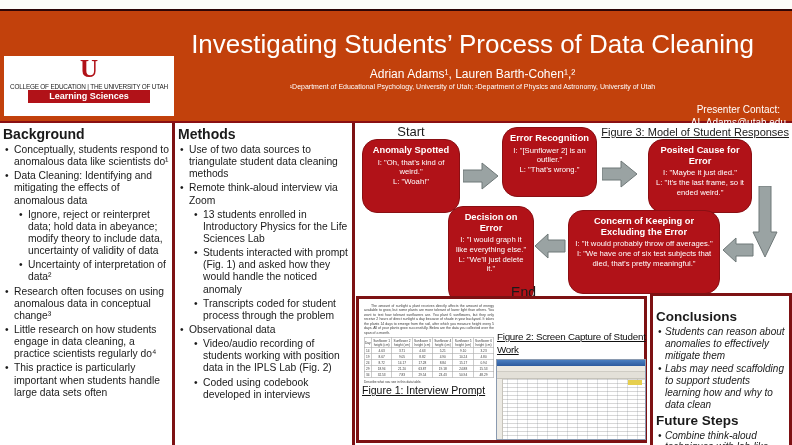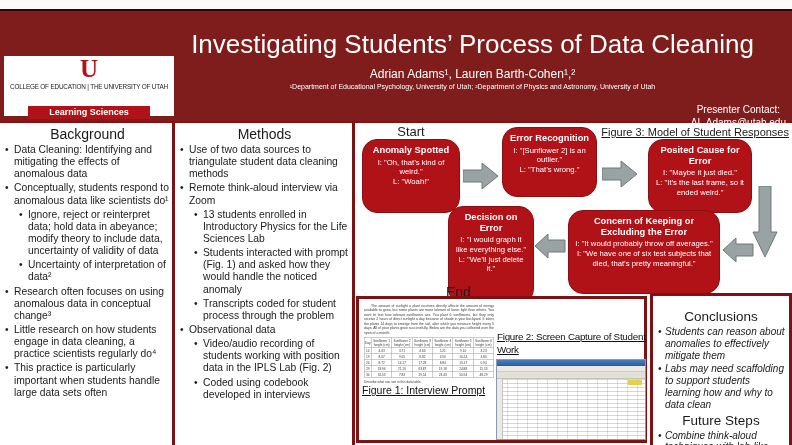--- a/index.html
+++ b/index.html
@@ -1,51 +1,51 @@
 <!DOCTYPE html>
 <html><head>
 <meta charset="utf-8">
 <style>
   html,body{margin:0;padding:0;background:#e8e8e8;}
   .poster{position:relative;width:792px;height:445px;background:#ffffff;overflow:hidden;
           font-family:"Liberation Sans",sans-serif;color:#1a1a1a;}
 
   
   .top-strip{position:absolute;left:0;top:0;width:792px;height:9px;background:#fdfcf8;}
-  .header{position:absolute;left:0;top:9px;width:792px;height:114px;background:#7f1d1d;
+  .header{position:absolute;left:0;top:9px;width:792px;height:114px;background:#c2410c;
           border-top:2px solid #2e0506;border-bottom:2px solid #8a0f13;box-sizing:border-box;}
   .header-center{position:absolute;left:185px;top:18px;width:575px;text-align:center;color:#fff;}
   .poster-title{font-size:26px;line-height:1.22;font-weight:400;}
   .authors{margin-top:6px;font-size:12px;}
   .affiliations{margin-top:2px;font-size:7px;}
   .contact{position:absolute;right:6px;top:92px;text-align:center;color:#fff;font-size:10px;line-height:1.3;}
 
   .logo{position:absolute;left:4px;top:56px;width:170px;height:60px;background:#fff;
         display:flex;flex-direction:column;align-items:center;justify-content:flex-start;}
   .u-mark{font-family:"Liberation Serif",serif;font-weight:bold;font-size:25px;line-height:26px;color:#b11218;}
   .logo-college{font-size:6.4px;letter-spacing:-0.2px;color:#222;white-space:nowrap;margin-top:1px;}
-  .logo-bar{margin-top:16px;width:122px;height:13px;background:#b11218;color:#fff;font-weight:bold;
+  .logo-bar{margin-top:0;width:122px;height:13px;background:#b11218;color:#fff;font-weight:bold;
             font-size:9px;line-height:13px;text-align:center;}
 
   
   .sep{position:absolute;top:123px;width:3px;height:322px;background:#7d1113;}
   .sep1{left:172px;} .sep2{left:352px;}
   .col{position:absolute;top:126px;}
   .col-bg{left:3px;width:169px;}
   .col-me{left:178px;width:173px;}
-  .col-h{font-weight:normal;font-size:14px;text-align:center;margin:0 0 2px 0;}
+  .col-h{font-weight:bold;font-size:14px;text-align:left;margin:0 0 2px 0;}
   ul.blist{list-style:none;margin:0;padding:0;font-size:10.3px;line-height:1.18;}
   ul.blist li{position:relative;padding-left:11px;margin-bottom:2px;}
   ul.blist li:before{content:"\2022";position:absolute;left:2px;top:0;}
   ul.blist li.l2{margin-left:15px;padding-left:10px;}
   ul.blist li.l2:before{left:1px;}
 
   
   .fc-start{position:absolute;left:362px;top:124px;width:98px;text-align:center;font-size:13px;}
-  .fc-end{position:absolute;left:446px;top:284px;width:90px;text-align:left;font-size:14px;}
+  .fc-end{position:absolute;left:446px;top:284px;width:90px;text-align:right;font-size:14px;}
   .fig3-cap{position:absolute;right:3px;top:126px;font-size:11px;text-decoration:underline;}
   .fc-box{position:absolute;background:#b11218;border:1px solid #8a0f13;border-radius:15px;color:#fff;
           text-align:center;padding:5px 6px;box-sizing:border-box;}
   .fc-box .t{font-weight:bold;font-size:9.3px;line-height:1.15;margin-bottom:2px;}
   .fc-box .q{font-size:7.7px;line-height:1.25;}
   .arrow{position:absolute;}
 
   
   .fig-panel{position:absolute;left:356px;top:296px;width:291px;height:147px;border:3px solid #7d1113;
              box-sizing:border-box;background:#fff;}
@@ -102,22 +102,22 @@
     <span class="logo-college">COLLEGE OF EDUCATION | THE UNIVERSITY OF UTAH</span>
     <span class="logo-bar">Learning Sciences</span>
   </div>
 
   <div class="sep sep1"></div>
   <div class="sep sep2"></div>
 
   <div class="col col-bg">
     <h2 class="col-h">Background</h2>
     <ul class="blist">
+      <li class="l1">Conceptually, students respond to anomalous data like scientists do¹</li>
       <li class="l1">Data Cleaning: Identifying and mitigating the effects of anomalous data</li>
-      <li class="l1">Conceptually, students respond to anomalous data like scientists do¹</li>
       <li class="l2">Ignore, reject or reinterpret data; hold data in abeyance; modify theory to include data, uncertainty of validity of data</li>
       <li class="l2">Uncertainty of interpretation of data²</li>
       <li class="l1">Research often focuses on using anomalous data in conceptual change³</li>
       <li class="l1">Little research on how students engage in data cleaning, a practice scientists regularly do⁴</li>
       <li class="l1">This practice is particularly important when students handle large data sets often</li>
     </ul>
   </div>
 
   <div class="col col-me">
     <h2 class="col-h">Methods</h2>

